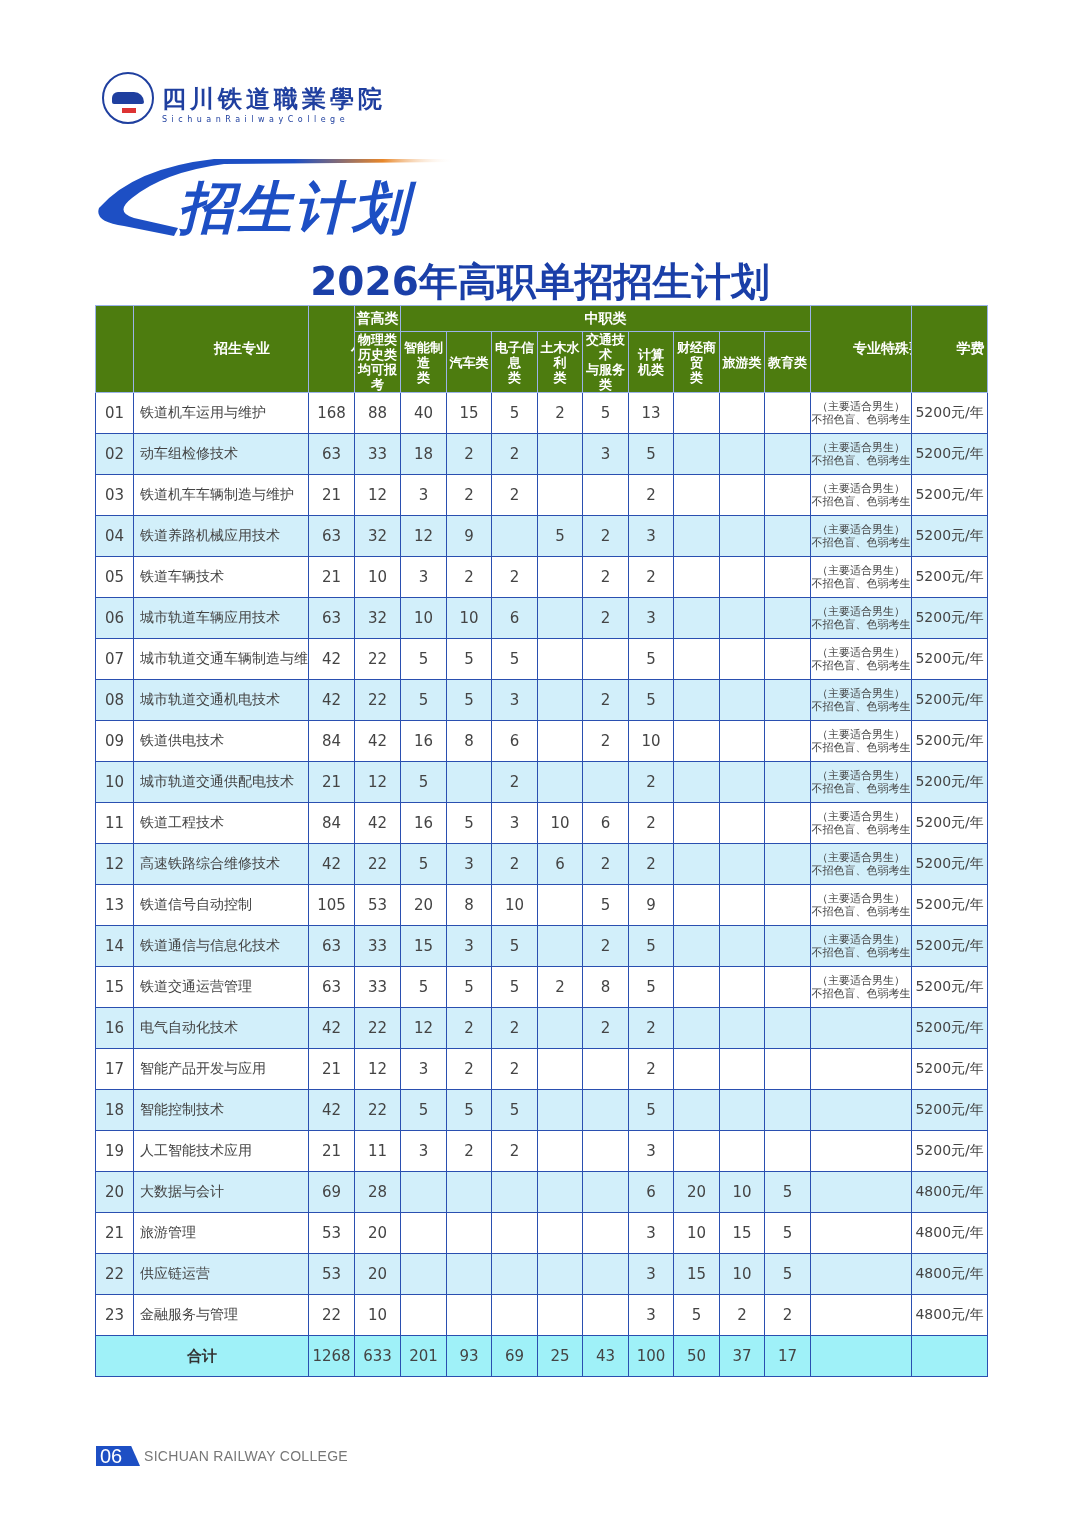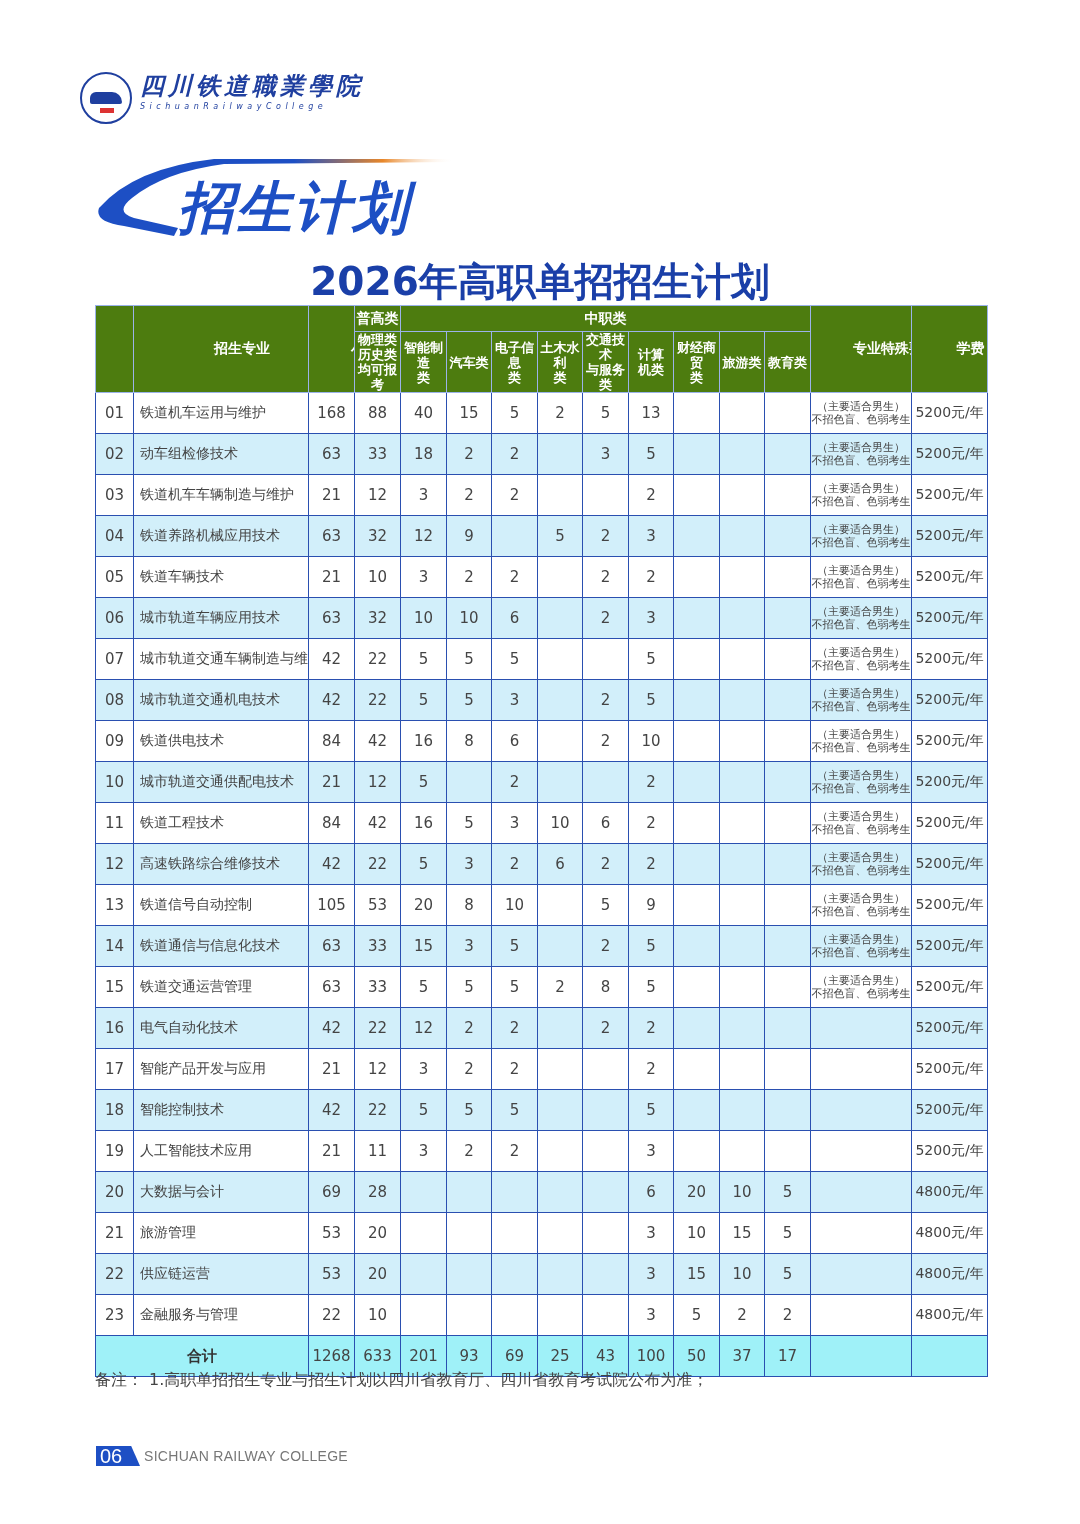--- a/index.html
+++ b/index.html
@@ -1,19 +1,19 @@
 <!DOCTYPE html>
 <html><head>
   <meta charset="utf-8">
   <style>
     * { box-sizing: border-box; margin: 0; padding: 0; }
     html, body { width: 1080px; height: 1524px; background: #ffffff; overflow: hidden; }
     body { font-family: "DejaVu Sans", "Liberation Sans", sans-serif; color: #333; position: relative; }
 
-    .logo { position: absolute; left: 80px; top: 72px; display: flex; align-items: flex-start; font-style: italic; }
+    .logo { position: absolute; left: 102px; top: 72px; display: flex; align-items: flex-end; }
     .logo-emblem { width: 52px; height: 52px; border-radius: 50%; border: 2px solid #1f3f9f; position: relative; background: #fff; }
     .logo-emblem::before { content: ""; position: absolute; left: 8px; top: 18px; width: 32px; height: 12px; background: #1f3f9f; border-radius: 12px 20px 4px 4px; }
     .logo-emblem::after { content: ""; position: absolute; left: 18px; top: 34px; width: 14px; height: 5px; background: #d33; }
     .logo-text { margin-left: 8px; }
     .logo-cn { font-family: "DejaVu Serif", serif; font-size: 24px; font-weight: bold; color: #1f3f9f; letter-spacing: 4px; line-height: 28px; }
     .logo-en { font-size: 8px; color: #1f3f9f; letter-spacing: 4.5px; margin-top: 2px; }
 
     .swoosh { position: absolute; left: 94px; top: 156px; width: 370px; height: 90px; }
     .section-title { position: absolute; left: 178px; top: 176px; font-size: 56px; font-weight: bold; color: #1d4fc4; letter-spacing: 2px; line-height: 64px; font-style: italic; }
 
@@ -562,22 +562,18 @@
         <td>50</td>
         <td>37</td>
         <td>17</td>
         <td></td>
         <td></td>
       </tr>
     </tbody>
 </table>
 
 <div class="notes">
-  <div class="row">
-    <span class="label">备注：</span>
-    <span>1.高职单招招生专业与招生计划以四川省教育厅、四川省教育考试院公布为准；</span>
-  </div>
 </div>
 
 <div class="footer">
   <div class="page-no">06</div>
   <div class="footer-text">SICHUAN RAILWAY COLLEGE</div>
 </div>
 
 </body></html>

